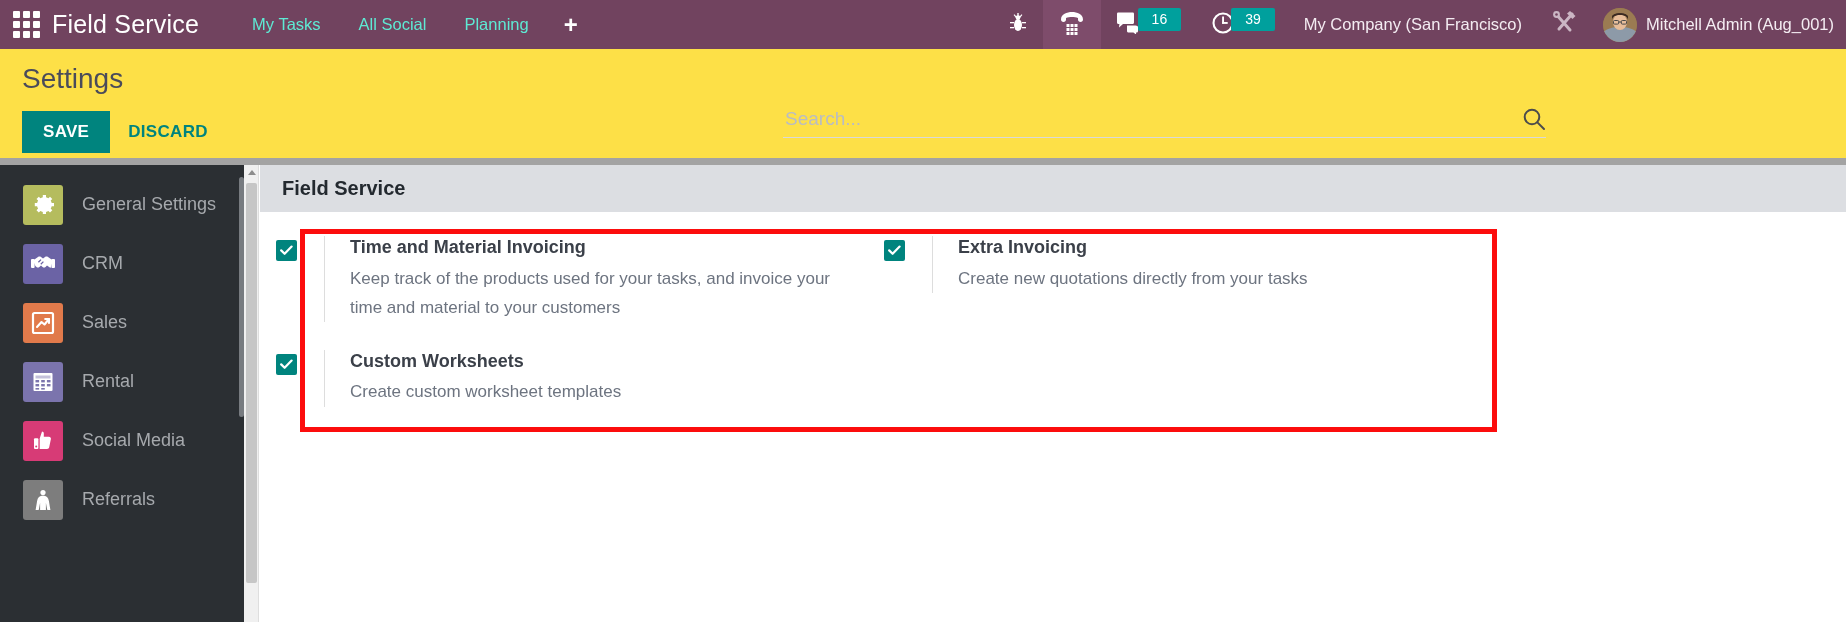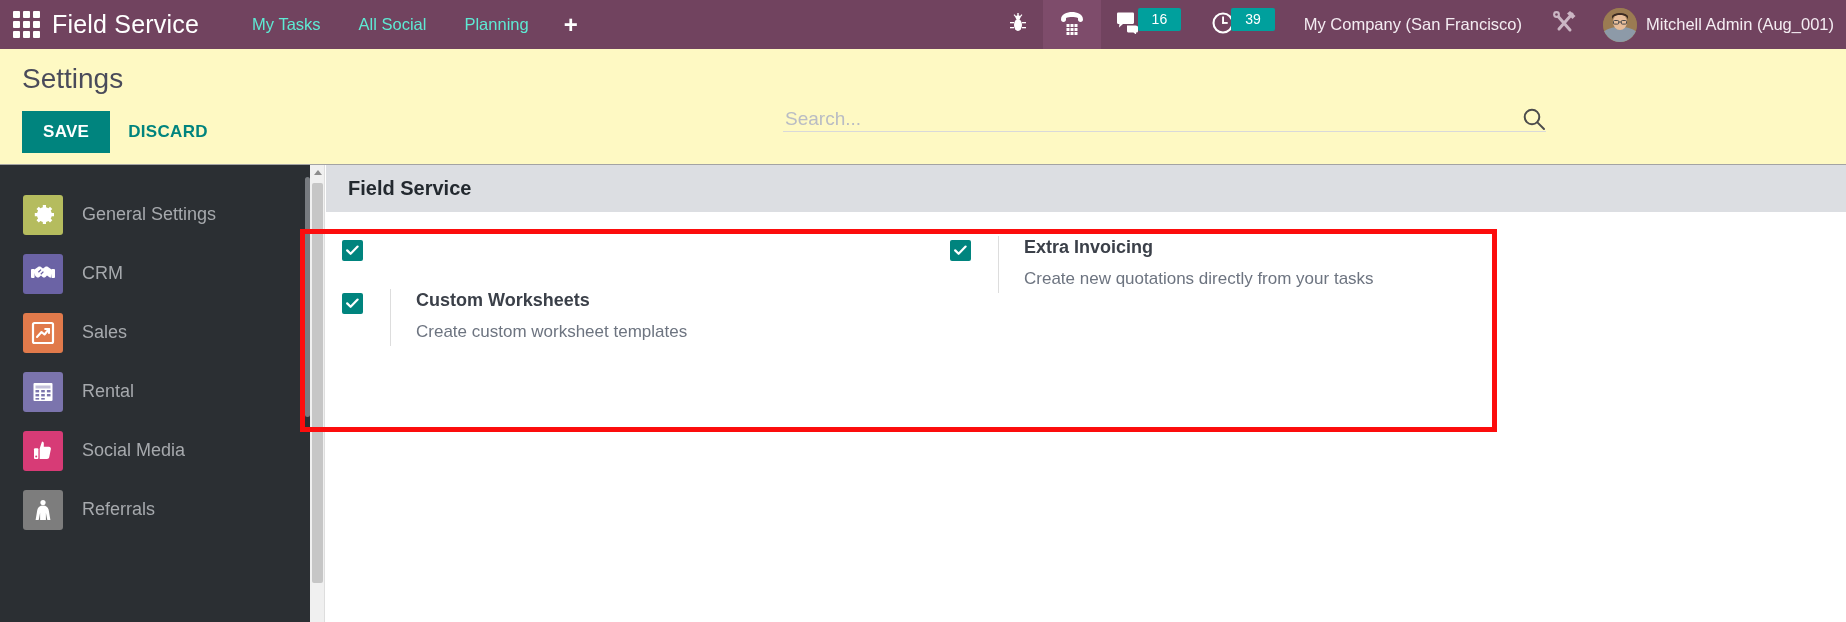--- a/index.html
+++ b/index.html
@@ -81,23 +81,23 @@
     background: #8a6a4a;
     margin-right: 9px;
     position: relative;
   }
   .avatar svg { display: block; }
   .user-zone { display: flex; align-items: center; padding: 0 12px 0 10px; cursor: pointer; }
 
   
   .control-panel {
     height: 116px;
-    background: #fef9c3;
-    position: relative;
-    border-bottom: 1px solid #a3a3a3;
+    background: #fde047;
+    position: relative;
+    border-bottom: 7px solid #a3a3a3;
   }
   .cp-title {
     position: absolute; left: 22px; top: 14px;
     font-size: 28px; color: #4a4b5a; font-weight: 400;
   }
   .cp-buttons { position: absolute; left: 22px; top: 62px; display: flex; align-items: center; }
   .btn-save {
     background: #00847e; color: #ffffff;
     font-size: 17px; font-weight: 700;
     padding: 11px 21px;
@@ -108,37 +108,38 @@
     background: transparent; color: #00847e;
     font-size: 17px; font-weight: 700;
     padding: 11px 18px;
     border: none; cursor: pointer;
     letter-spacing: .3px;
   }
   .searchbar {
     position: absolute; left: 783px; top: 58px; width: 763px;
     border-bottom: 1px solid #d9d9d9;
     display: flex; align-items: center;
+    padding-bottom: 6px;
   }
   .searchbar input {
     border: none; outline: none;
     font-size: 19px; color: #555;
     font-family: "Liberation Sans", sans-serif;
     flex: 1; background: transparent;
   }
   .searchbar input::placeholder { color: #b9bcc4; }
   .search-icon-btn { cursor: pointer; display:flex; align-items:center; padding-left: 10px; }
 
   
   .body-wrap { display: flex; height: 457px; }
 
   .sidebar {
-    width: 310px; flex: none;
+    width: 244px; flex: none;
     background: #2b2f33;
-    padding-top: 20px;
+    padding-top: 10px;
     overflow: hidden;
     position: relative;
   }
   .side-item {
     display: flex; align-items: center;
     height: 59px;
     padding-left: 23px;
     cursor: pointer;
   }
   .side-icon {
@@ -463,20 +464,24 @@
       <div class="settings-grid">
 
         <div class="settings-col">
 
           <div class="setting-row">
             <span class="checkbox">
               <svg width="13" height="11" viewBox="0 0 13 11">
                 <path d="M1.2 5.4 L4.6 8.8 L11.6 1.6" fill="none" stroke="#ffffff" stroke-width="2.2" stroke-linecap="round" stroke-linejoin="round"></path>
               </svg>
             </span>
+            <span class="setting-text">
+              <span class="setting-title" style="display:block">Time and Material Invoicing</span>
+              <span class="setting-desc" style="display:block">Keep track of the products used for your tasks, and invoice your time and material to your customers</span>
+            </span>
           </div>
 
           <div class="setting-row" style="margin-top:8px">
             <span class="checkbox">
               <svg width="13" height="11" viewBox="0 0 13 11">
                 <path d="M1.2 5.4 L4.6 8.8 L11.6 1.6" fill="none" stroke="#ffffff" stroke-width="2.2" stroke-linecap="round" stroke-linejoin="round"></path>
               </svg>
             </span>
             <span class="setting-text">
               <span class="setting-title" style="display:block">Custom Worksheets</span>

